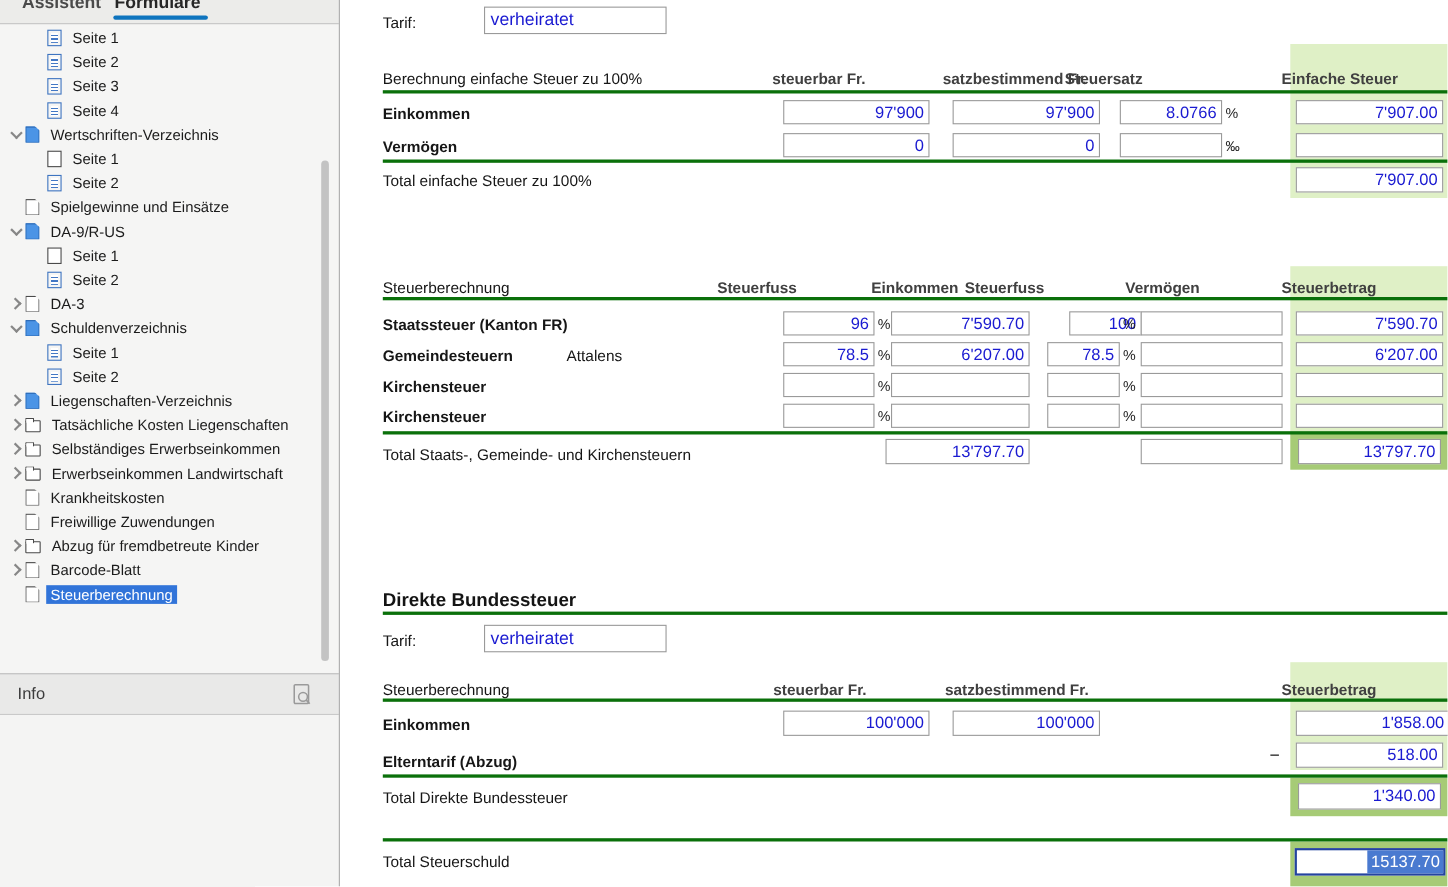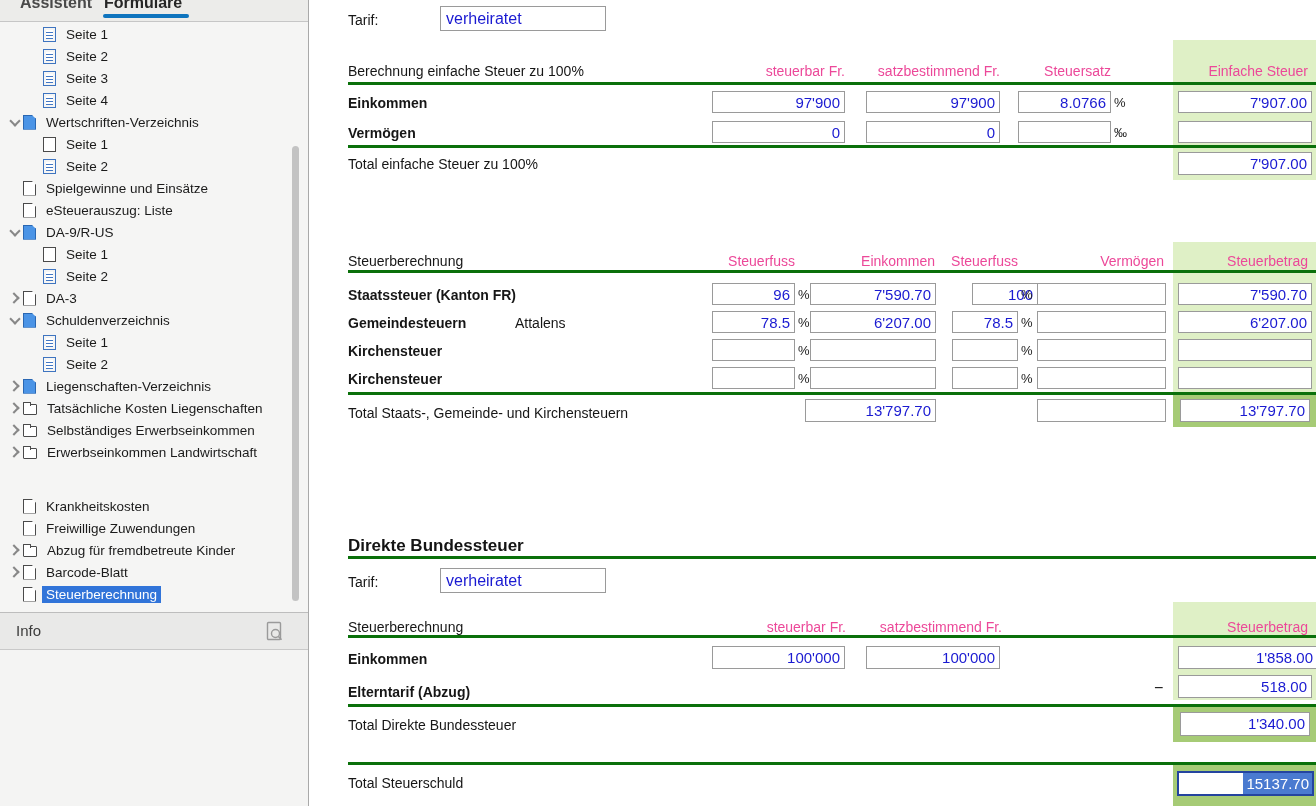--- a/index.html
+++ b/index.html
@@ -37,21 +37,21 @@
   #info-label{position:absolute;left:16px;top:9px;font-size:15px;color:#3c3c3c;}
   #info-icon{position:absolute;left:266px;top:8px;}
   #info-body{position:absolute;left:0;top:650px;width:308px;height:156px;background:#f4f4f3;}
 
   
   .gline{position:absolute;left:348px;width:968px;height:3px;background:var(--line-green);}
   .gcol-light{position:absolute;left:1173px;width:143px;background:var(--col-light);}
   .gcol-dark{position:absolute;left:1173px;width:143px;background:var(--col-dark);}
   .lbl{position:absolute;font-size:14px;font-weight:normal;color:#161616;white-space:nowrap;}
   .sub{position:absolute;font-size:14px;color:#161616;white-space:nowrap;}
-  .colhead{position:absolute;font-size:14px;font-weight:normal;color:#ec4899;text-align:right;white-space:nowrap;}
+  .colhead{position:absolute;font-size:14px;font-weight:bold;color:#404040;white-space:nowrap;}
   .box{position:absolute;height:23px;background:#fff;border:1px solid #9a9a9a;font-size:15px;color:var(--value-blue);line-height:21px;}
   .num{text-align:right;padding-right:4px;}
   .unit{position:absolute;font-size:13px;color:#222;}
   .rowlabel{position:absolute;font-size:14px;font-weight:bold;color:#161616;white-space:nowrap;}
   .tarif-input{position:absolute;background:#fff;border:1px solid #9a9a9a;font-size:16px;color:var(--value-blue);padding-left:5px;line-height:23px;}
   #t1-rows{position:absolute;left:0;top:91px;width:1316px;}
   .t1-row{position:relative;height:30px;}
   #t2-rows{position:absolute;left:0;top:283px;width:1316px;}
   .t2-row{position:relative;height:28px;}
   .t1-row .rowlabel,.t2-row .rowlabel,.t2-row .sub{top:4px;}
@@ -108,25 +108,20 @@
         <span class="chev"></span>
         <span class="tree-icon icon-lined-doc"></span>
         <span class="tree-label">Seite 2</span>
       </div>
         <div class="tree-row" style="padding-left: 6px;">
         <span class="chev"></span>
         <span class="tree-icon icon-plain-doc"></span>
         <span class="tree-label">Spielgewinne und Einsätze</span>
       </div>
         <div class="tree-row" style="padding-left: 6px;">
-        <span class="chev"></span>
-        <span class="tree-icon icon-plain-doc"></span>
-        <span class="tree-label">eSteuerauszug: Liste</span>
-      </div>
-        <div class="tree-row" style="padding-left: 6px;">
         <span class="chev chev-down"></span>
         <span class="tree-icon icon-blue-doc"></span>
         <span class="tree-label">DA-9/R-US</span>
       </div>
         <div class="tree-row" style="padding-left: 26px;">
         <span class="chev"></span>
         <span class="tree-icon icon-empty-doc"></span>
         <span class="tree-label">Seite 1</span>
       </div>
         <div class="tree-row" style="padding-left: 26px;">
@@ -167,21 +162,21 @@
         <div class="tree-row" style="padding-left: 6px;">
         <span class="chev chev-right"></span>
         <span class="tree-icon icon-folder"></span>
         <span class="tree-label">Selbständiges Erwerbseinkommen</span>
       </div>
         <div class="tree-row" style="padding-left: 6px;">
         <span class="chev chev-right"></span>
         <span class="tree-icon icon-folder"></span>
         <span class="tree-label">Erwerbseinkommen Landwirtschaft</span>
       </div>
-        <div class="tree-row" style="padding-left: 6px; margin-top: 32px;">
+        <div class="tree-row" style="padding-left: 6px;">
         <span class="chev"></span>
         <span class="tree-icon icon-plain-doc"></span>
         <span class="tree-label">Krankheitskosten</span>
       </div>
         <div class="tree-row" style="padding-left: 6px;">
         <span class="chev"></span>
         <span class="tree-icon icon-plain-doc"></span>
         <span class="tree-label">Freiwillige Zuwendungen</span>
       </div>
         <div class="tree-row" style="padding-left: 6px;">

